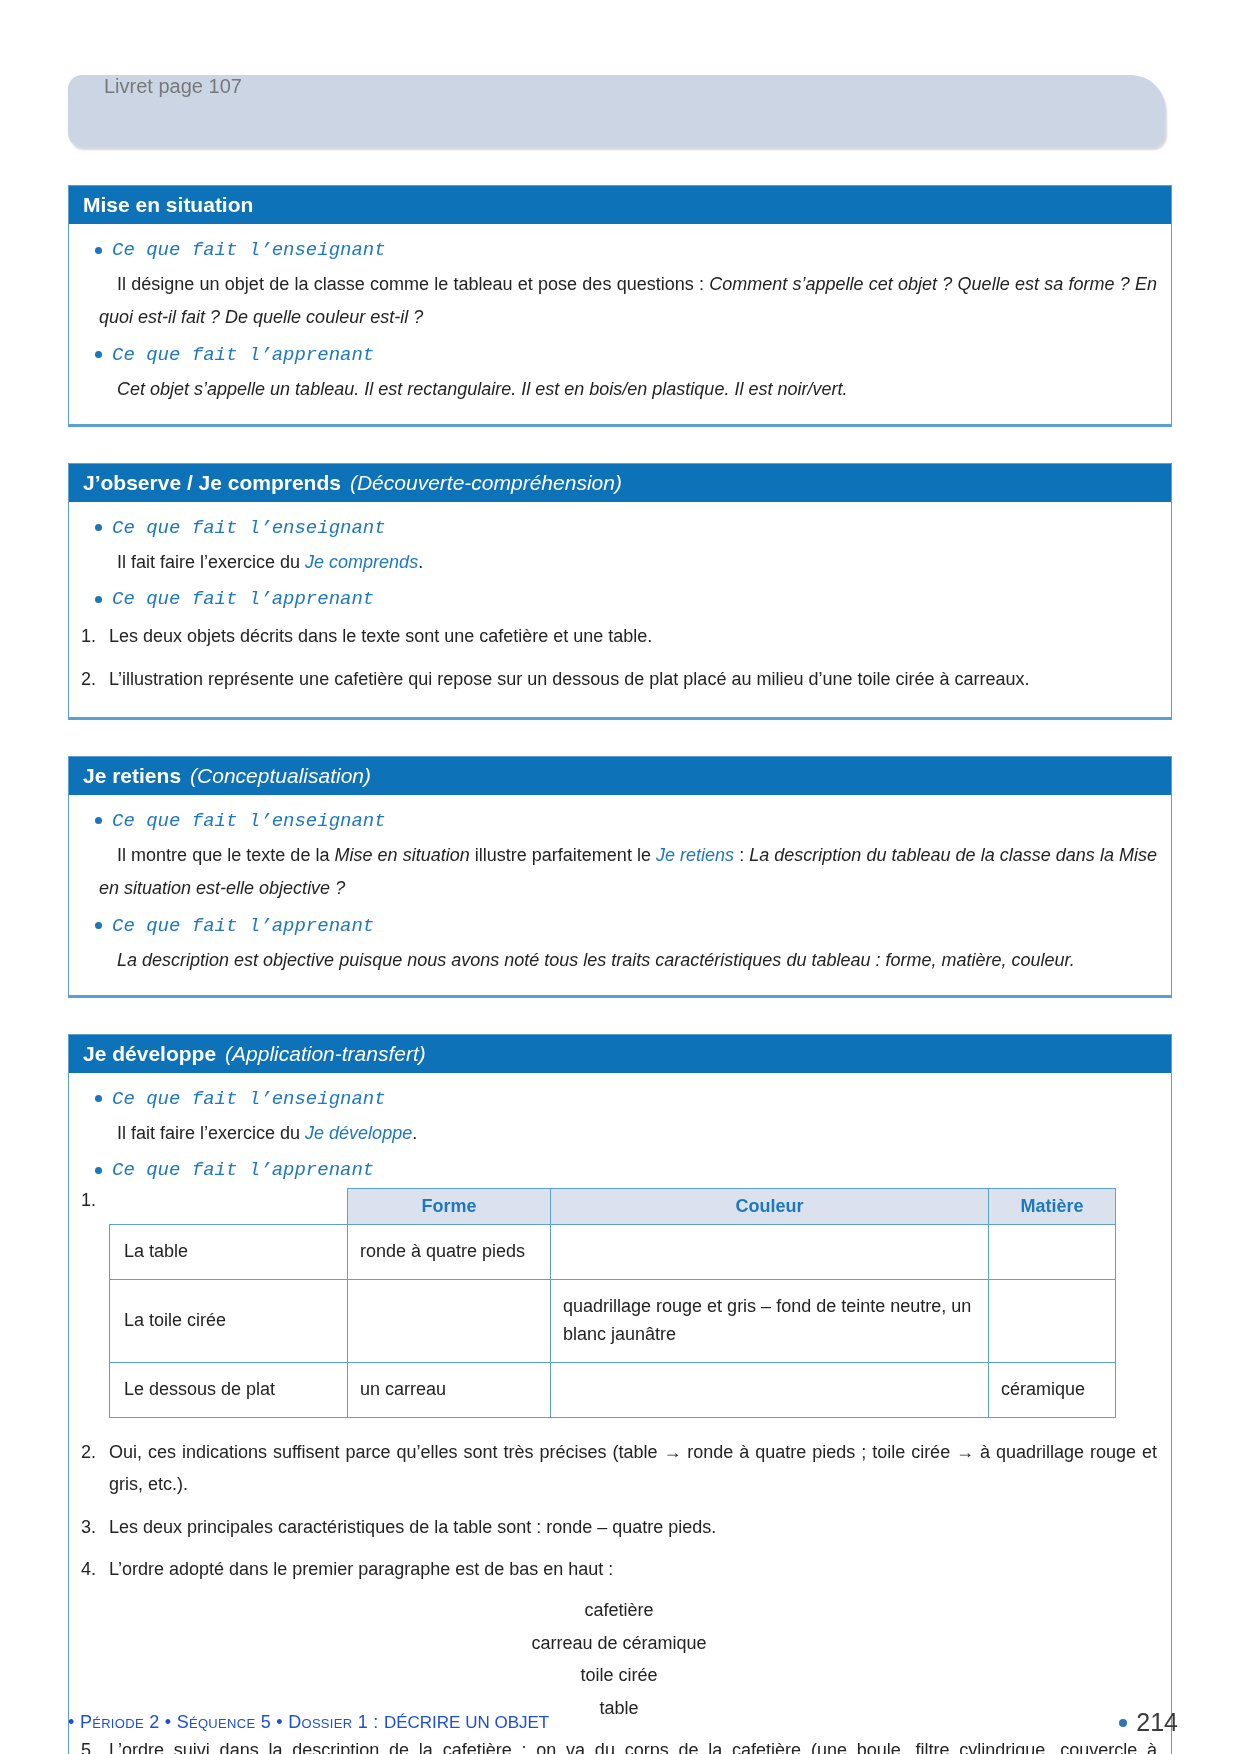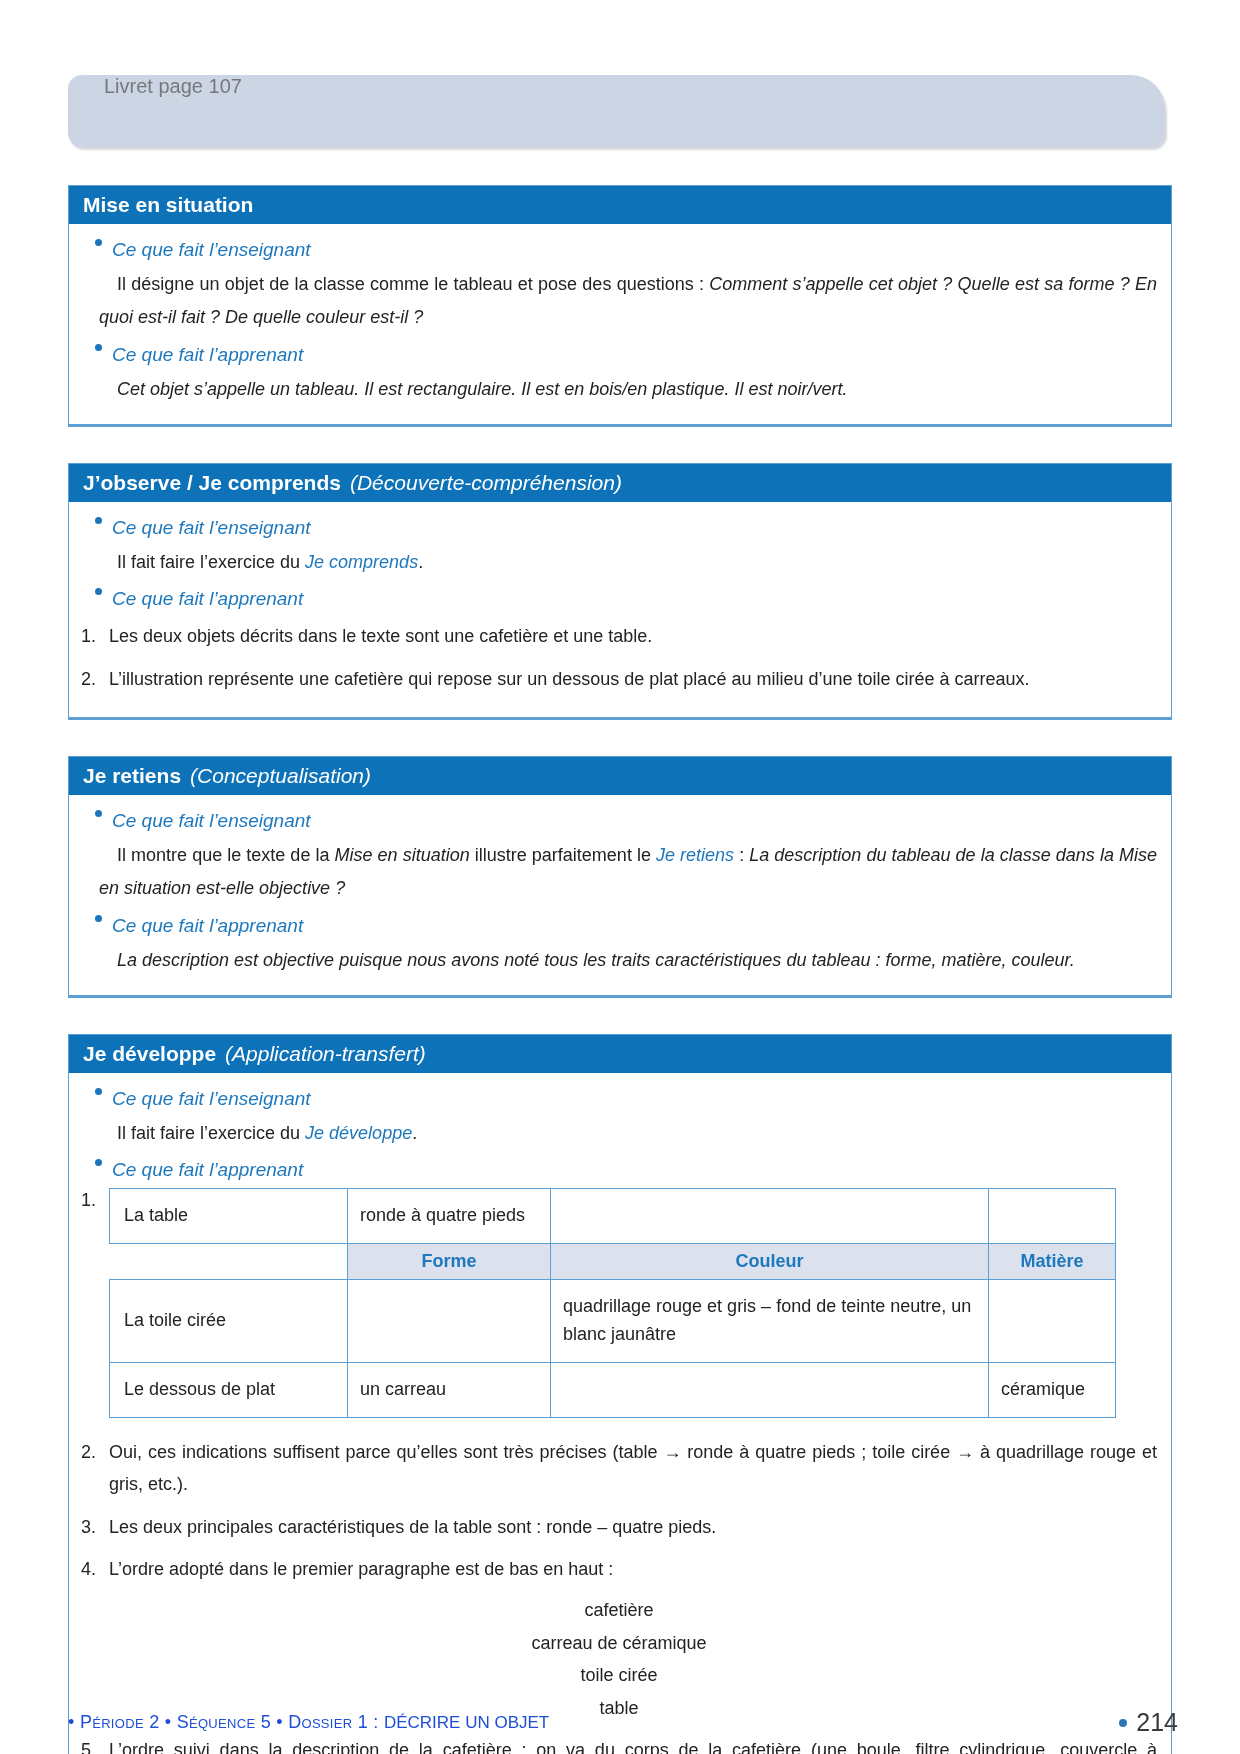--- a/index.html
+++ b/index.html
@@ -26,21 +26,21 @@
     margin-bottom:36px;background:#ffffff;box-sizing:border-box;
   }
   .bar{
     background:#0d72b8;color:#ffffff;height:38px;line-height:38px;
     padding-left:14px;font-size:21px;display:flex;gap:9px;align-items:center;
   }
   .bar .bt{font-weight:bold;}
   .bar .bi{font-style:italic;font-weight:normal;}
   .content{padding:6px 12px 12px 10px;}
 
-  .bullet-line{display:flex;align-items:flex-start;margin:9px 0 7px 16px;}
+  .bullet-line{display:flex;align-items:center;margin:9px 0 7px 16px;font-family:Liberation Mono, monospace;}
   .dot{width:7px;height:7px;border-radius:50%;background:#1b75bb;margin-right:10px;flex:0 0 auto;}
   .blue-it{color:#1e78bd;font-style:italic;font-size:19px;}
 
   .para{
     font-size:18px;line-height:1.85;margin:2px 2px 6px 20px;
     text-align:justify;
   }
   .para.indent{text-indent:18px;}
   .it{font-style:italic;}
   .blue-link{color:#1e78bd;font-style:italic;}
@@ -171,30 +171,30 @@
           <span class="qnum">1.</span>
           <table class="dtable">
             <colgroup>
                 <col style="width:238px">
                 <col style="width:203px">
                 <col style="width:438px">
                 <col style="width:127px">
               </colgroup>
             <tbody>
                 <tr>
-              <td class="lbl">La table</td>
-              <td>ronde à quatre pieds</td>
-              <td></td>
-              <td></td>
-            </tr>
-            <tr>
               <td class="blank"></td>
               <th>Forme</th>
               <th>Couleur</th>
               <th>Matière</th>
+            </tr>
+            <tr>
+              <td class="lbl">La table</td>
+              <td>ronde à quatre pieds</td>
+              <td></td>
+              <td></td>
             </tr>
             <tr>
               <td class="lbl">La toile cirée</td>
               <td></td>
               <td>quadrillage rouge et gris – fond de teinte neutre, un blanc jaunâtre</td>
               <td></td>
             </tr>
             <tr>
               <td class="lbl">Le dessous de plat</td>
               <td>un carreau</td>

